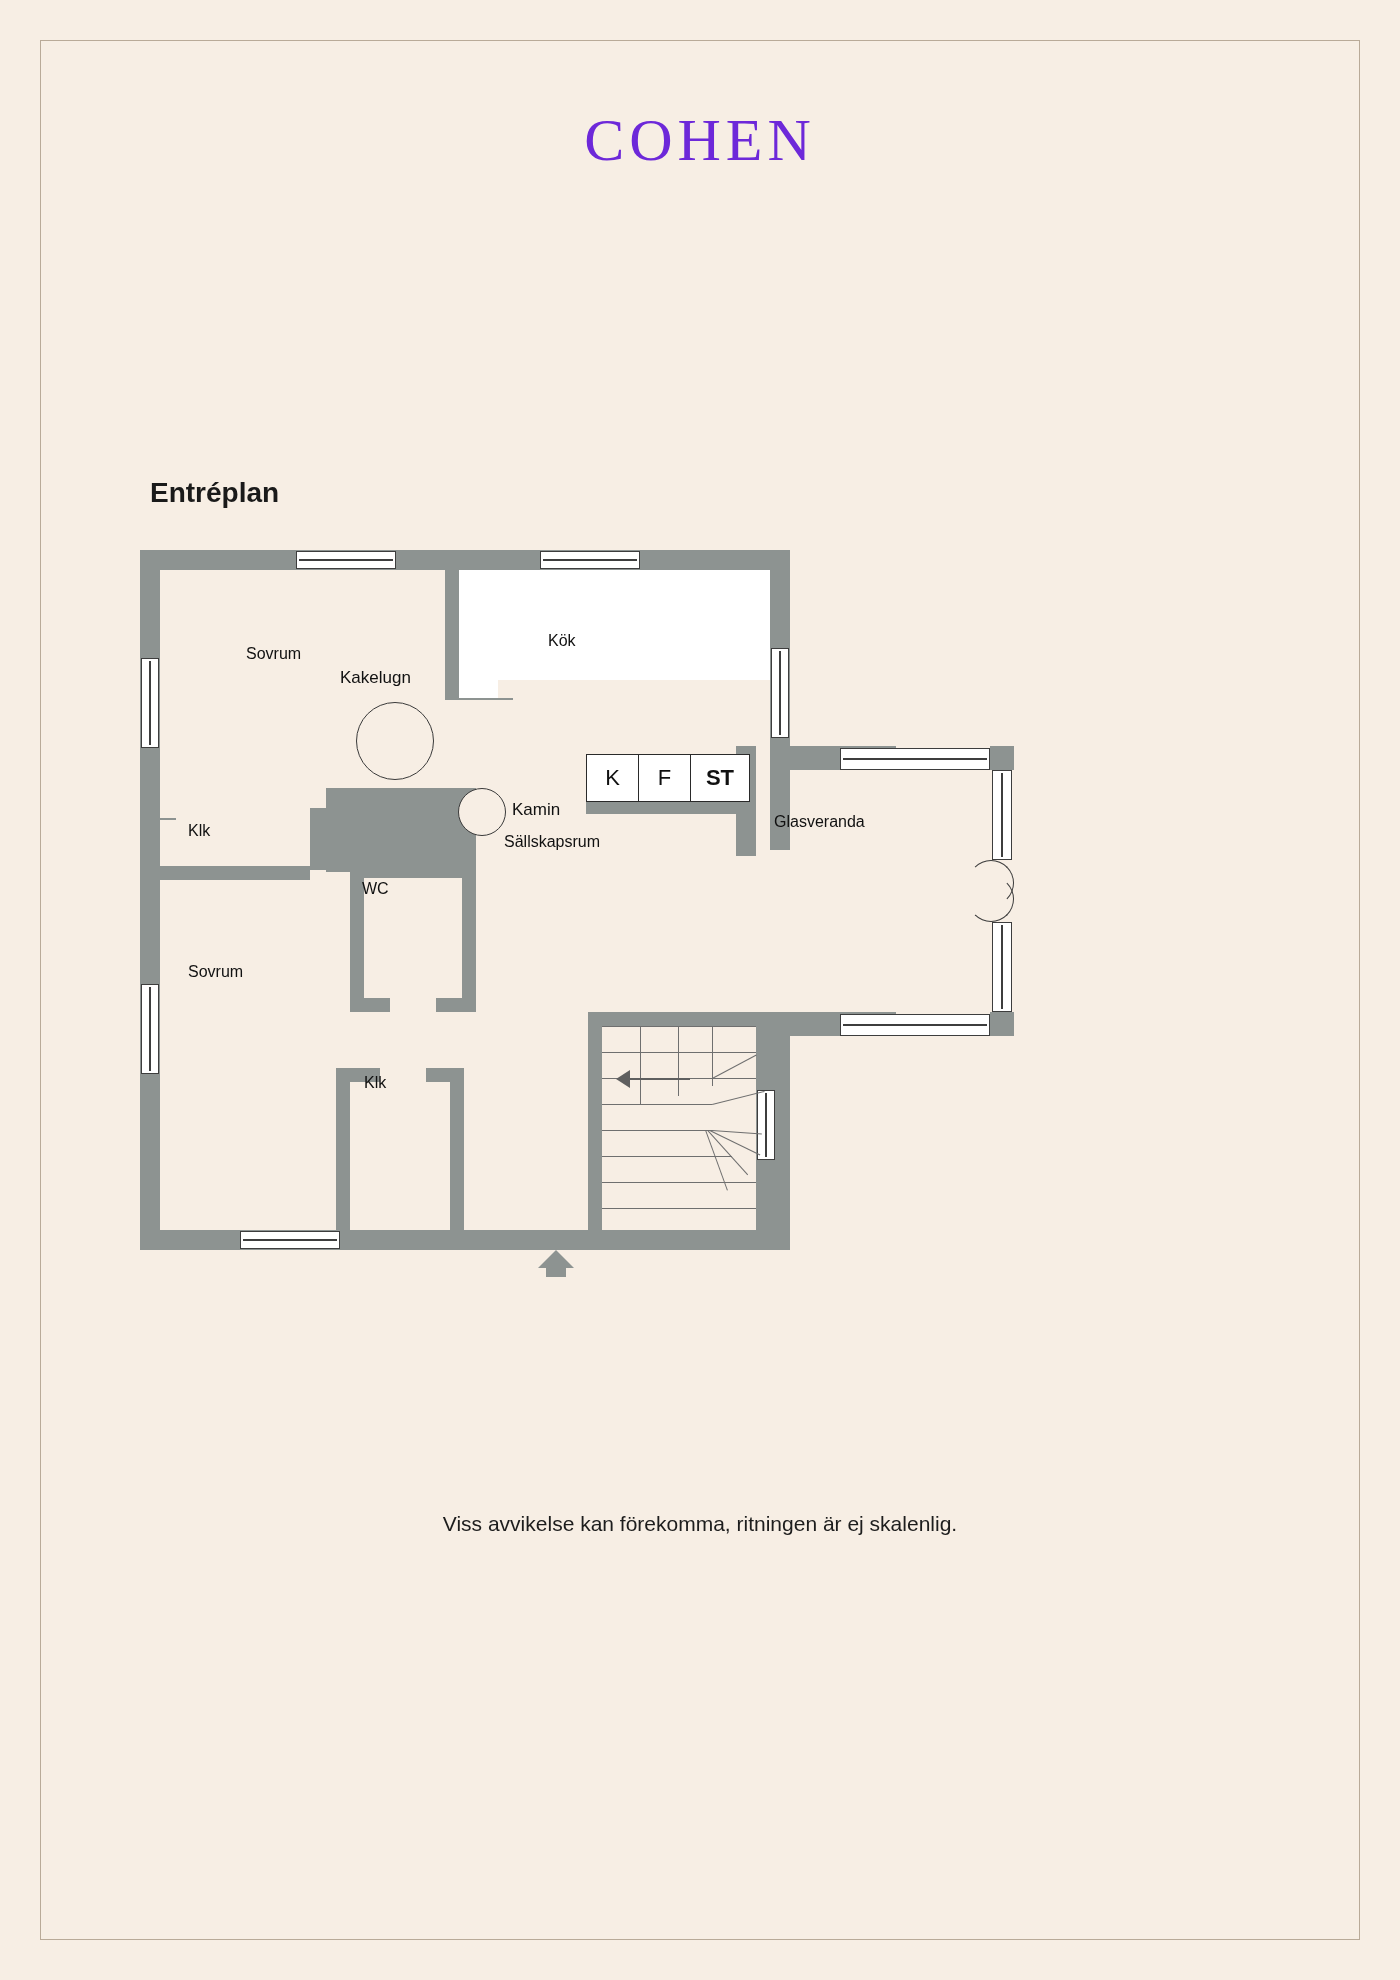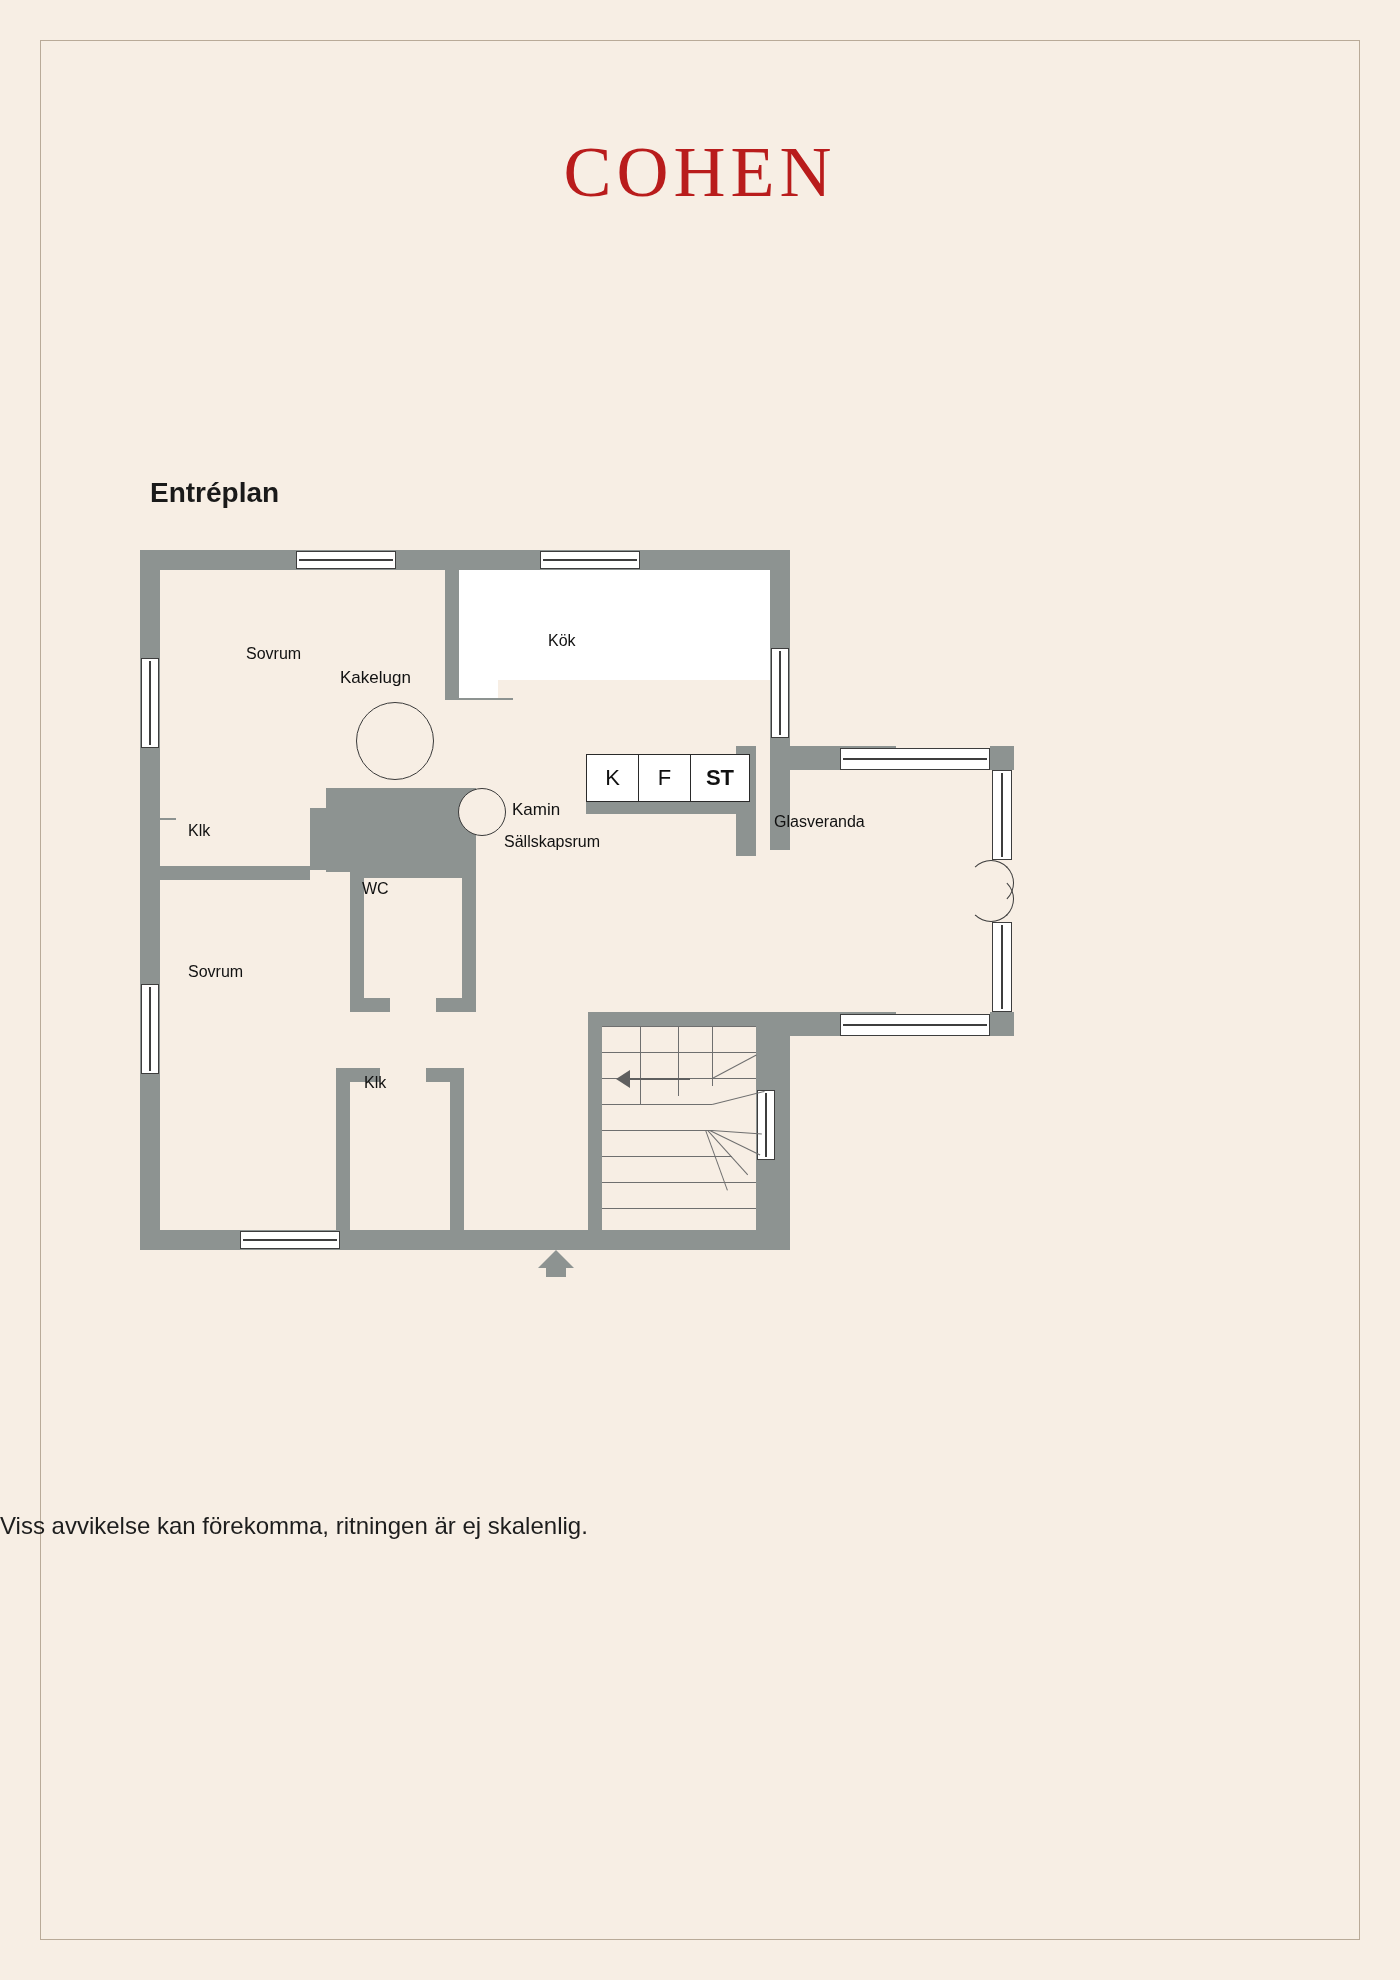--- a/index.html
+++ b/index.html
@@ -36,25 +36,24 @@
   
   .logo-wrap {
     position: absolute;
     left: 0;
     top: 110px;
     width: 1400px;
     text-align: center;
   }
   .logo-main {
     font-family: "Liberation Serif", serif;
-    font-size: 72px;
+    font-size: 60px;
     letter-spacing: 5px;
-    color: #b91c1c;
+    color: #6d28d9;
     line-height: 1;
-    margin-top: 26px;
   }
   .logo-sub {
     margin-top: 16px;
     font-family: "Liberation Sans", sans-serif;
     font-size: 11px;
     letter-spacing: 6px;
     color: #6d6257;
   }
 
   
@@ -186,21 +185,22 @@
     border-radius: 50%;
     box-sizing: border-box;
   }
 
   
   .caption {
     position: absolute;
     left: 0;
     top: 1512px;
     width: 1400px;
-    font-size: 24px;
+    text-align: center;
+    font-size: 21px;
     color: #1d1d1d;
   }
 </style>
 </head>
 <body>
 
 <div class="page">
   <div class="page-border"></div>
 
   <div class="logo-wrap">

